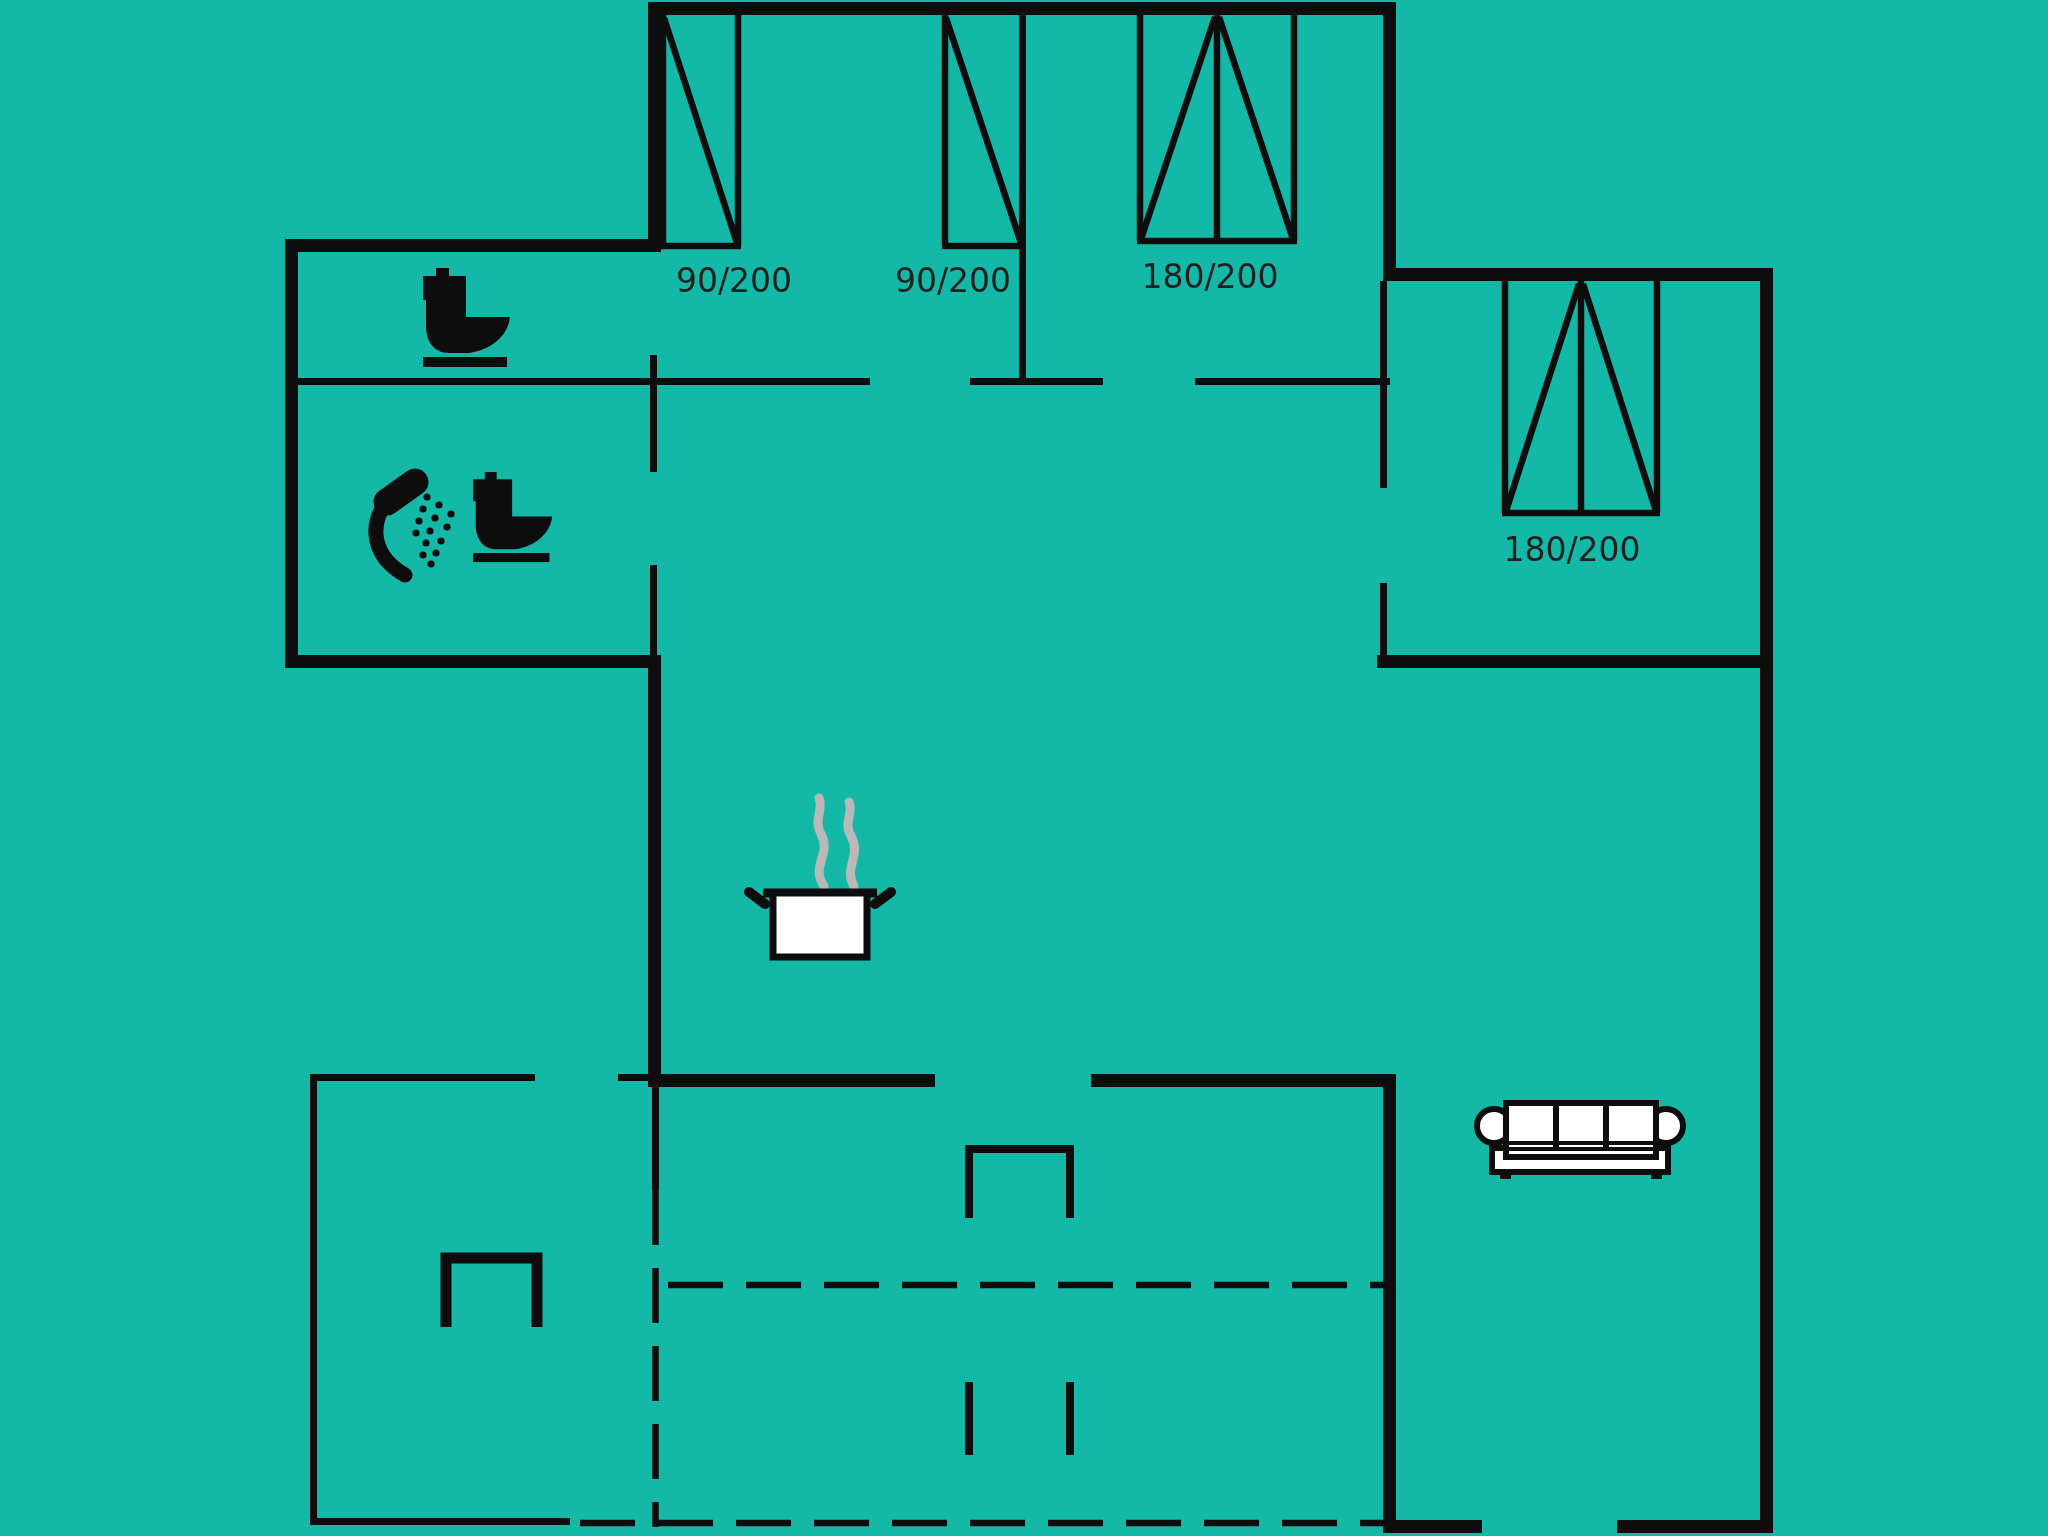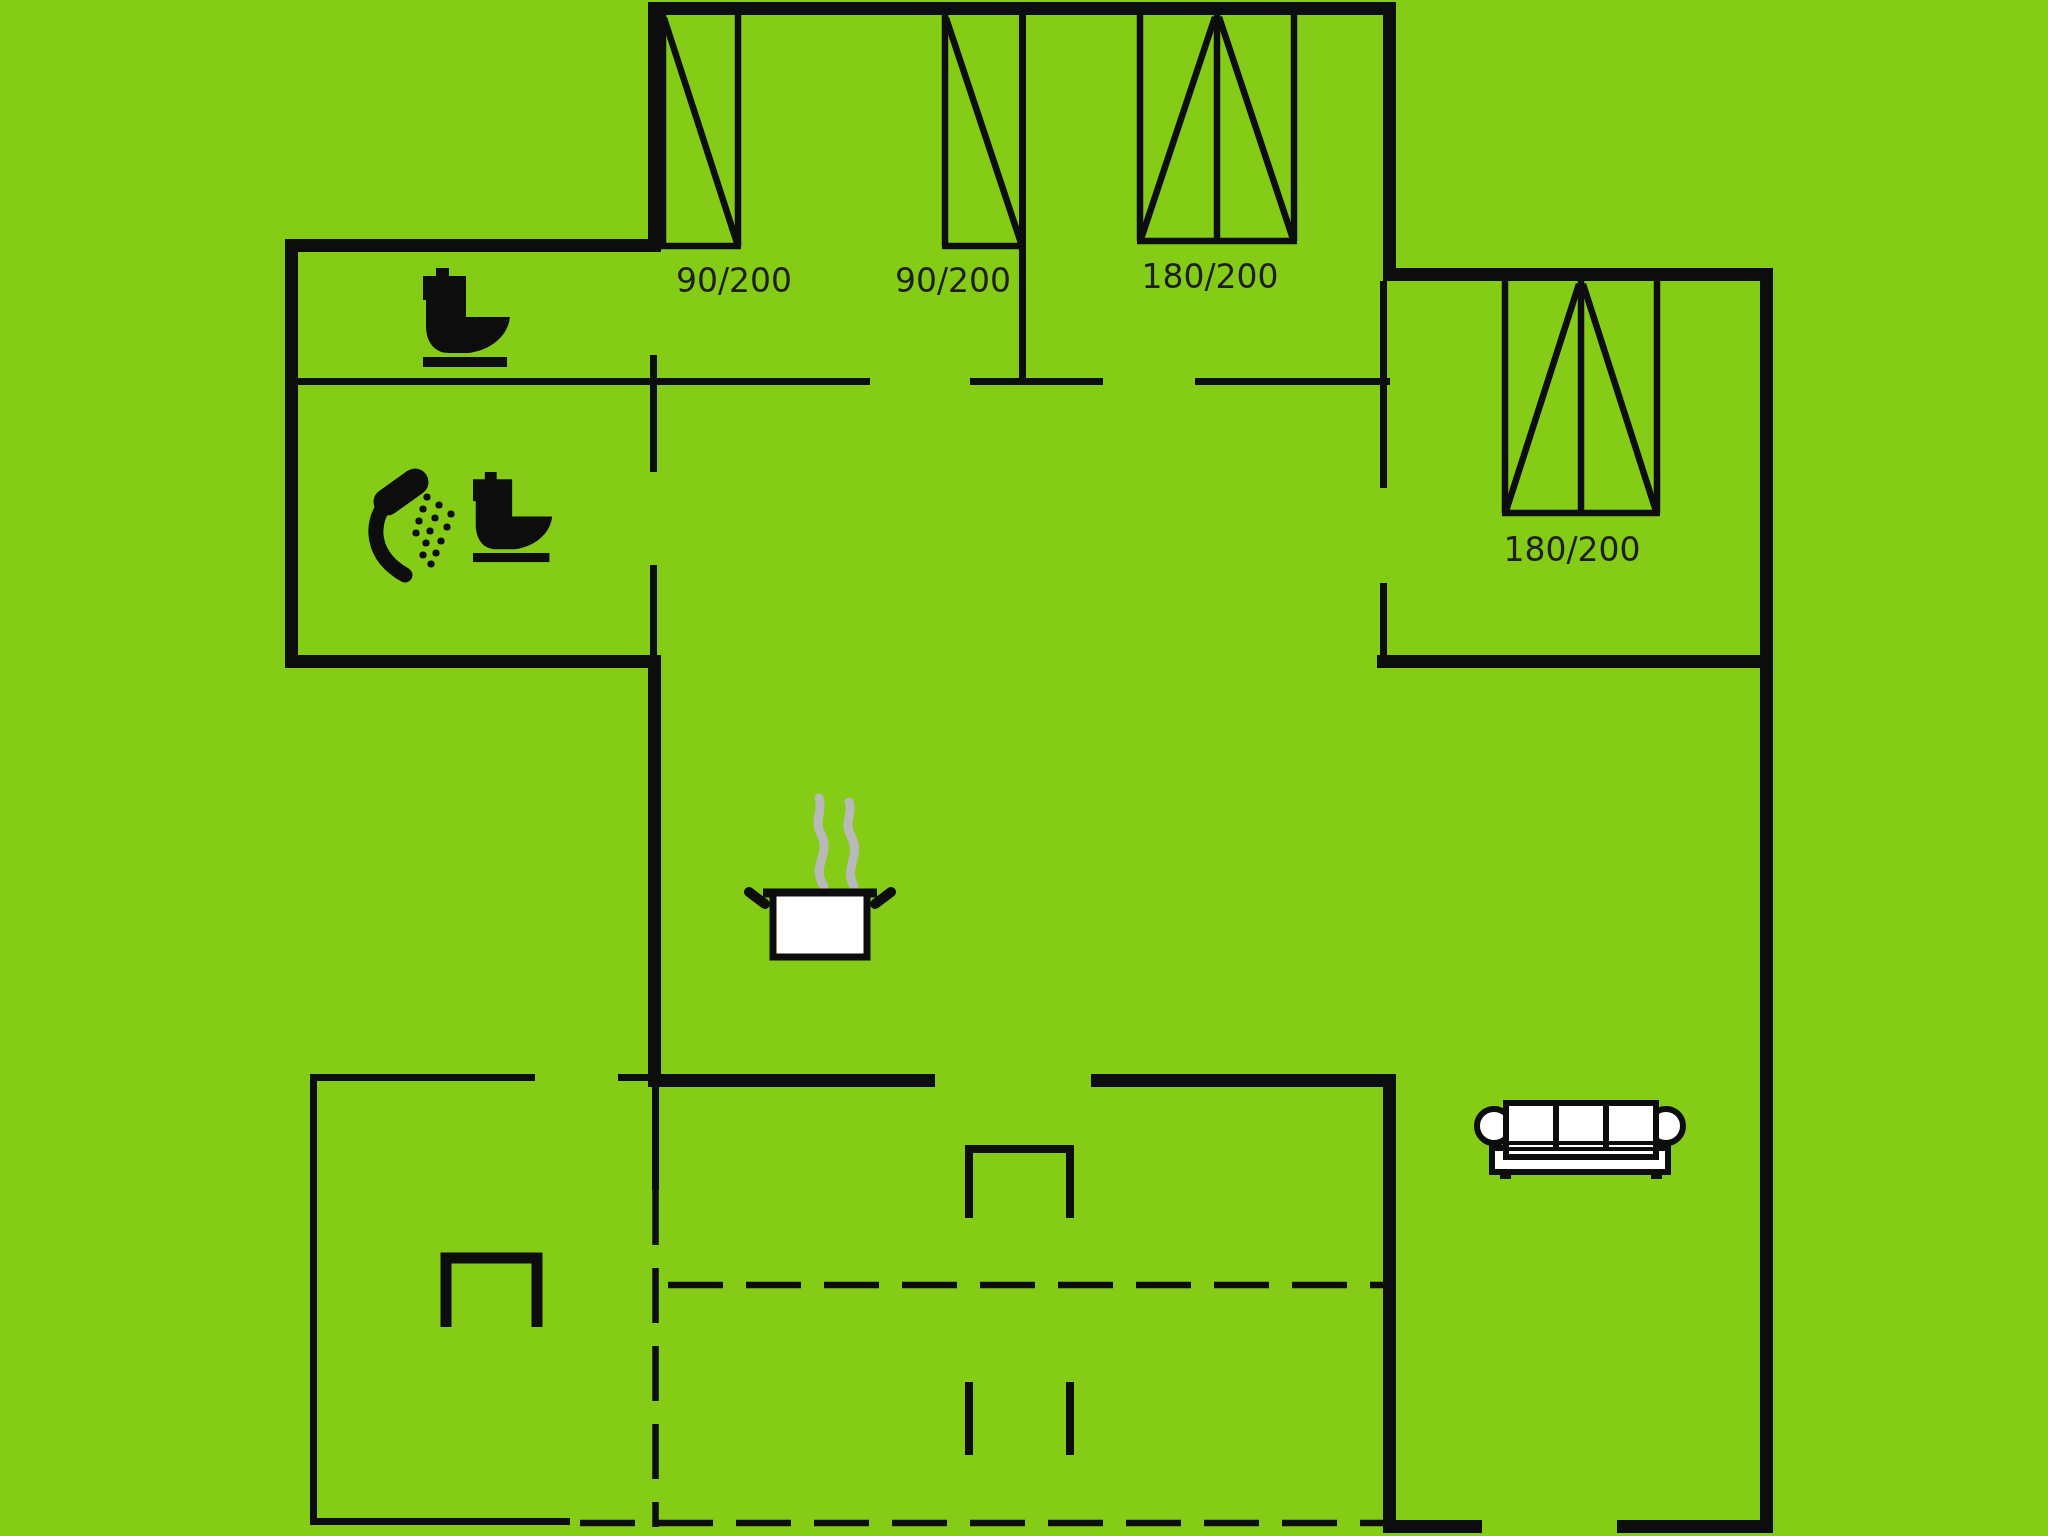--- a/index.html
+++ b/index.html
@@ -1,19 +1,19 @@
 <!DOCTYPE html>
 <html><head>
 <meta charset="utf-8">
 <style>
   html,body{margin:0;padding:0;background:#ffffff;}
   .plan-wrap{
     position:relative;
     width:2048px;height:1536px;
-    background:#84cc16;
+    background:#14b8a6;
     font-family:"DejaVu Sans","Liberation Sans",sans-serif;
   }
   svg{display:block;}
   .wall{fill:#0d0d0d;stroke:none;}
   .thin-line{stroke:#0d0d0d;stroke-width:6.5;fill:none;}
   .dash-line{stroke:#0d0d0d;stroke-width:6.5;fill:none;stroke-dasharray:55 23;}
   .icon-fill{fill:#0d0d0d;stroke:none;}
   .icon-stroke{stroke:#0d0d0d;fill:none;}
   .white-fill{fill:#ffffff;}
   .size-label{

